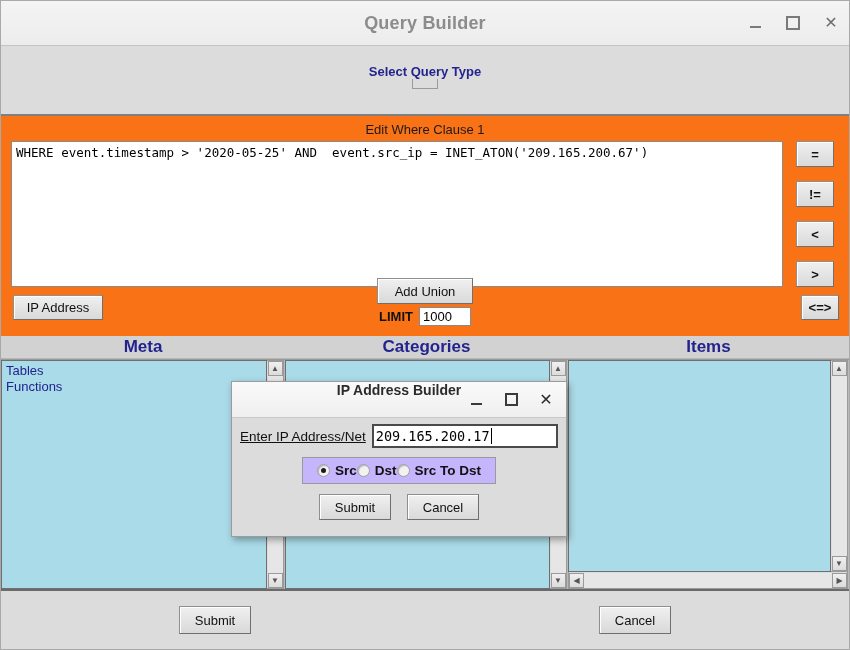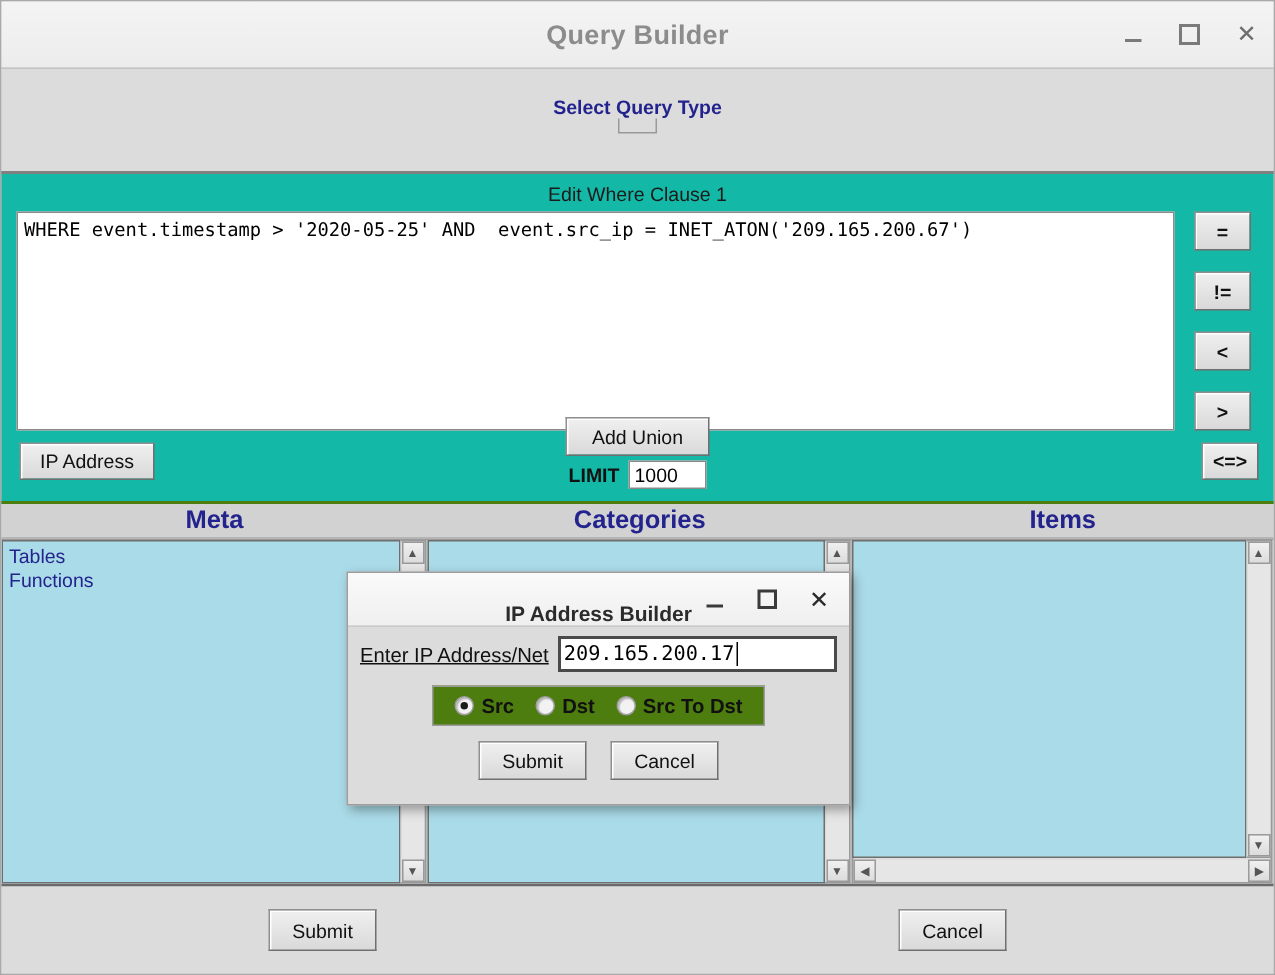--- a/index.html
+++ b/index.html
@@ -80,22 +80,22 @@
   .rdot.on::after {
     content: ""; position: absolute; left: 3px; top: 3px;
     width: 5px; height: 5px; border-radius: 50%; background: #1b1b1b;
   }
   .radio .lbl { font-size: 14px; font-weight: bold; color: #23238e; }
 
   
   .where-sec {
     flex: none;
     border-top: 2px solid #808080;
-    border-bottom: 2px solid #4d7c0f;
-    background: #14b8a6;
+    border-bottom: 2px solid #f97316;
+    background: #f97316;
     padding: 4px 6px 6px 6px;
     position: relative;
     height: 222px;
     box-sizing: border-box;
   }
   .where-head {
     text-align: center; font-size: 13px; color: #1a1a1a; margin: 2px 0 4px 0;
   }
   .where-body { display: flex; gap: 0; align-items: flex-start; }
   .opcol {
@@ -218,21 +218,21 @@
     background: #dcdcdc;
     border: 1px solid #9c9c9c;
     box-shadow: 2px 3px 7px rgba(0,0,0,.35);
     display: flex; flex-direction: column;
     box-sizing: border-box;
   }
   .dlg-title {
     height: 35px; flex: none;
     background: linear-gradient(#fafafa, #efefef);
     border-bottom: 1px solid #c9c9c9;
-    display: flex; align-items: flex-end; justify-content: center;
+    display: flex; align-items: flex-start; justify-content: center;
     position: relative;
   }
   .dlg-title .t {
     font-size: 14px; font-weight: bold; color: #2b2b2b;
   }
   .dlg-wbtns {
     position: absolute; right: 12px; top: 0; height: 35px;
     display: flex; align-items: center; gap: 19px;
   }
   .dlg-wbtns .ic-min { background:#3a3a3a; }
@@ -246,22 +246,22 @@
     border: 2px solid #4a4a4a;
     box-sizing: border-box;
     font-family: "DejaVu Sans Mono", monospace;
     font-size: 13.5px; color: #000;
     padding: 0 2px; display: flex; align-items: center;
     position: relative;
   }
   .caret { display:inline-block; width:1px; height:16px; background:#000; margin-left:1px; }
   .dlg-radio-wrap { display: flex; justify-content: center; }
   .dlg-group {
-    border: 1px solid #9a9a9a; background: #4d7c0f;
-    padding: 5px 14px; display: flex; gap: 14px; align-items: flex-end;
+    border: 1px solid #9a9a9a; background: #c4b5fd;
+    padding: 5px 14px; display: flex; gap: 0; align-items: flex-end;
   }
   .dlg-group .lbl { font-size: 13.5px; font-weight: bold; color: #111; }
   .dlg-btns { display: flex; justify-content: center; gap: 16px; margin-top: 1px; }
   .dlg-btns .btn { width: 72px; height: 26px; line-height: 17px; box-sizing: border-box; }
 </style>
 </head>
 <body>
 
 <div class="app">
   <div class="win">

